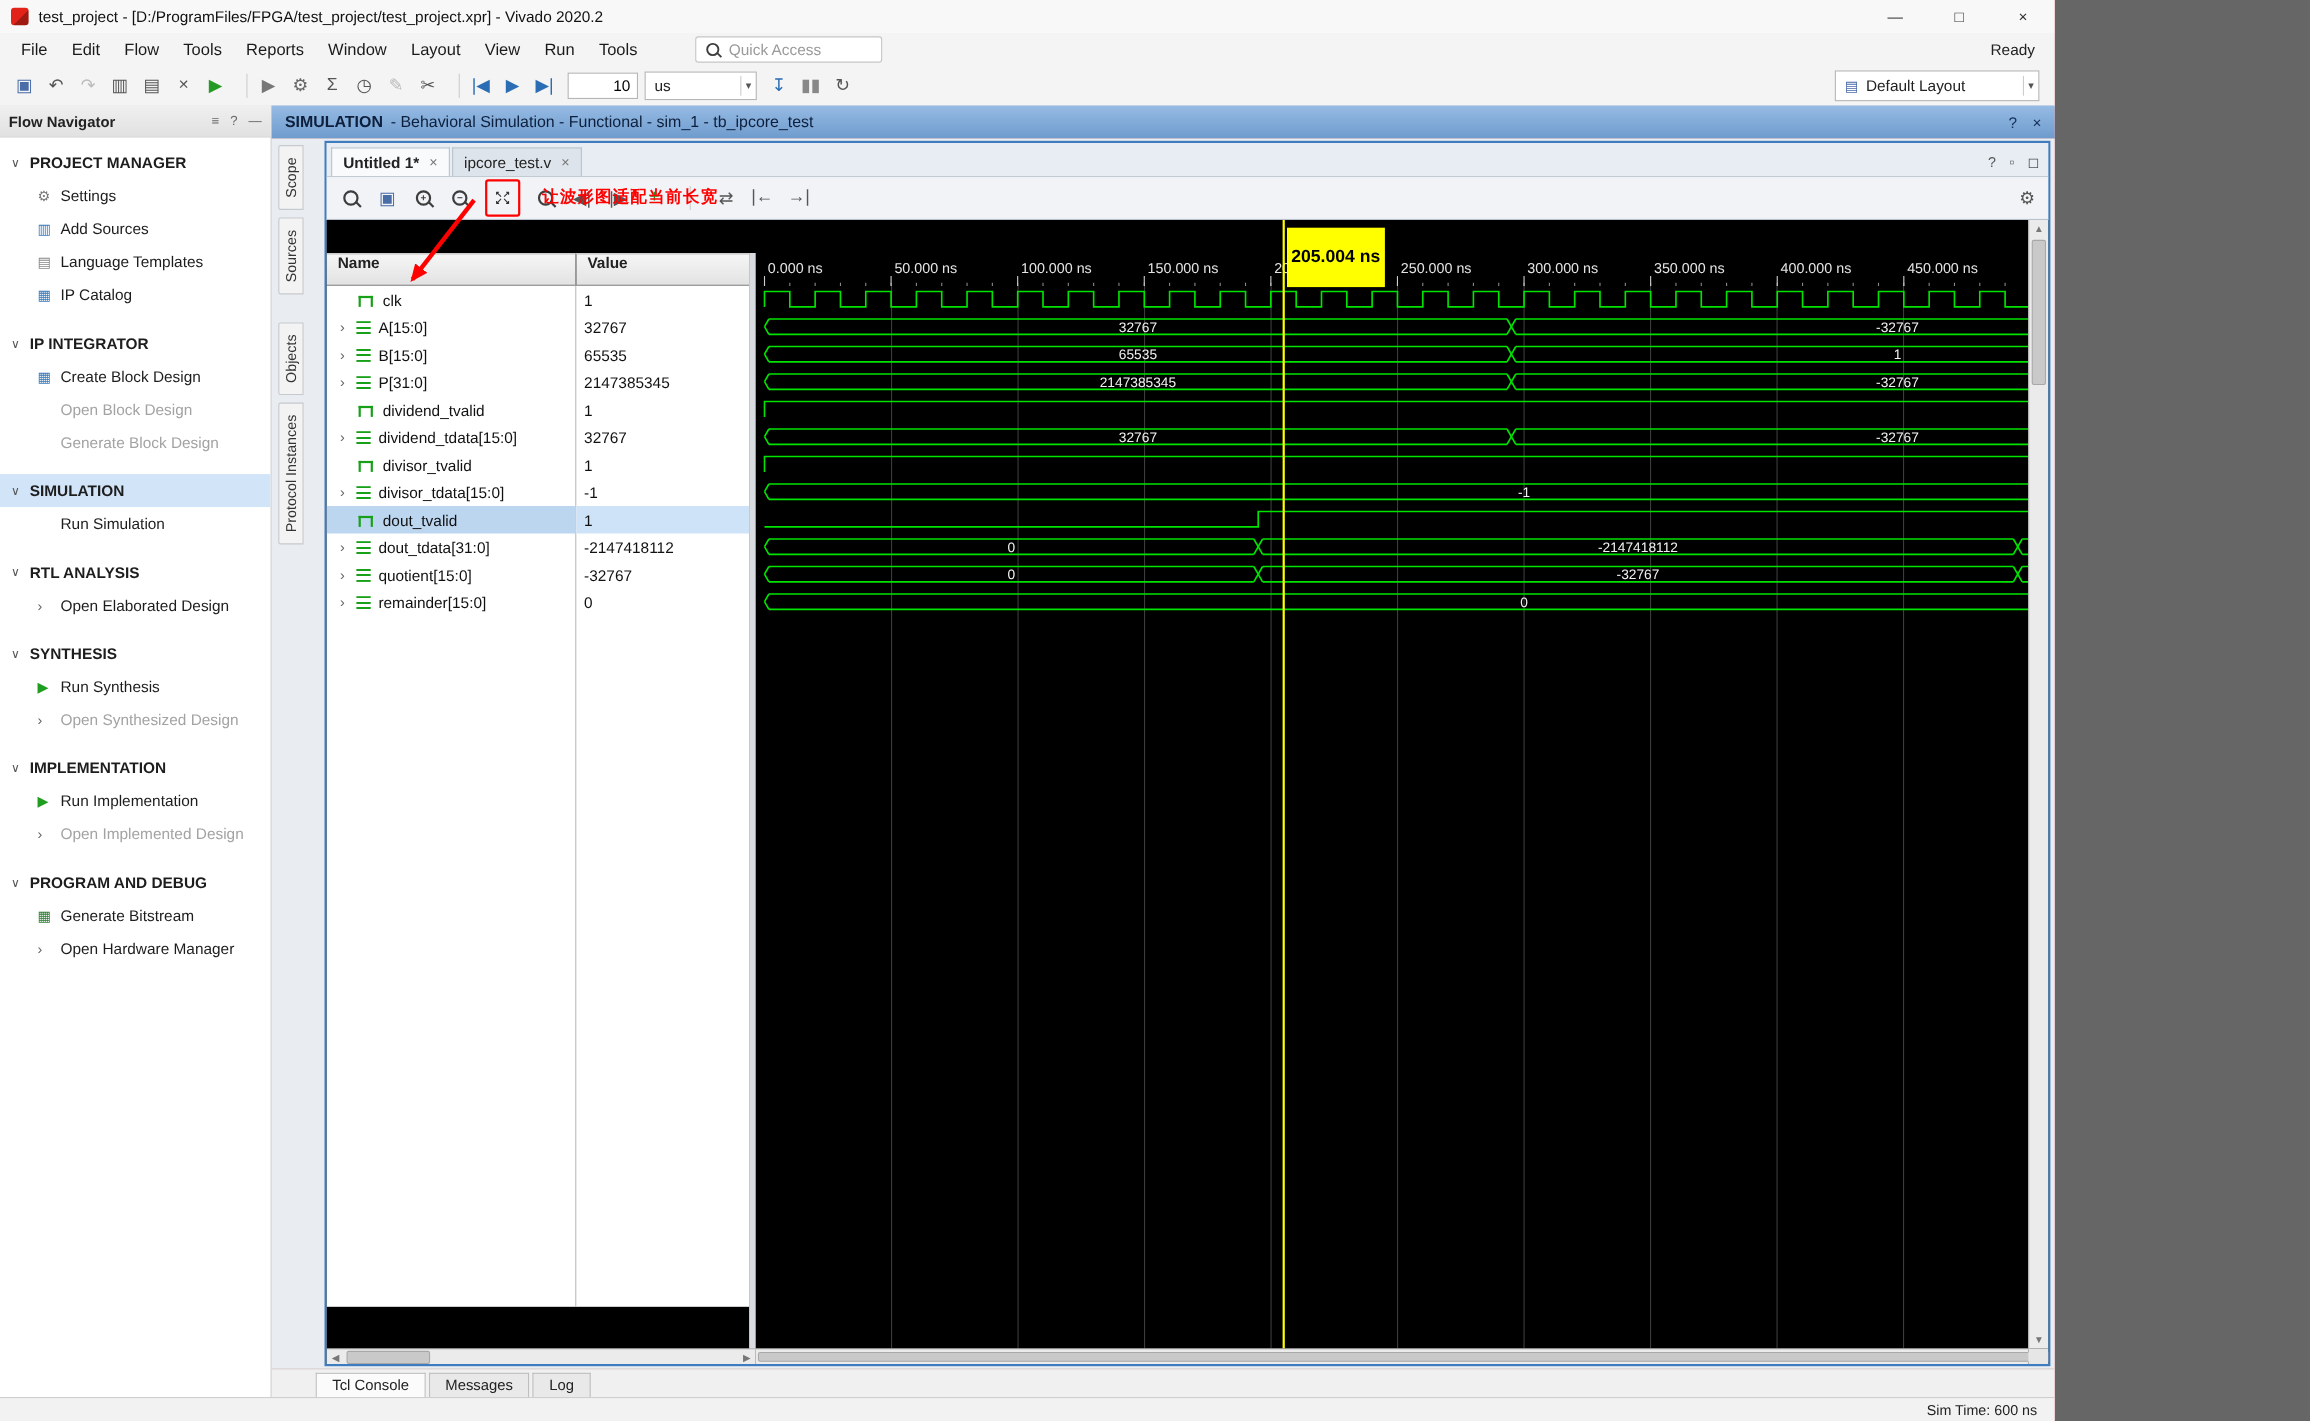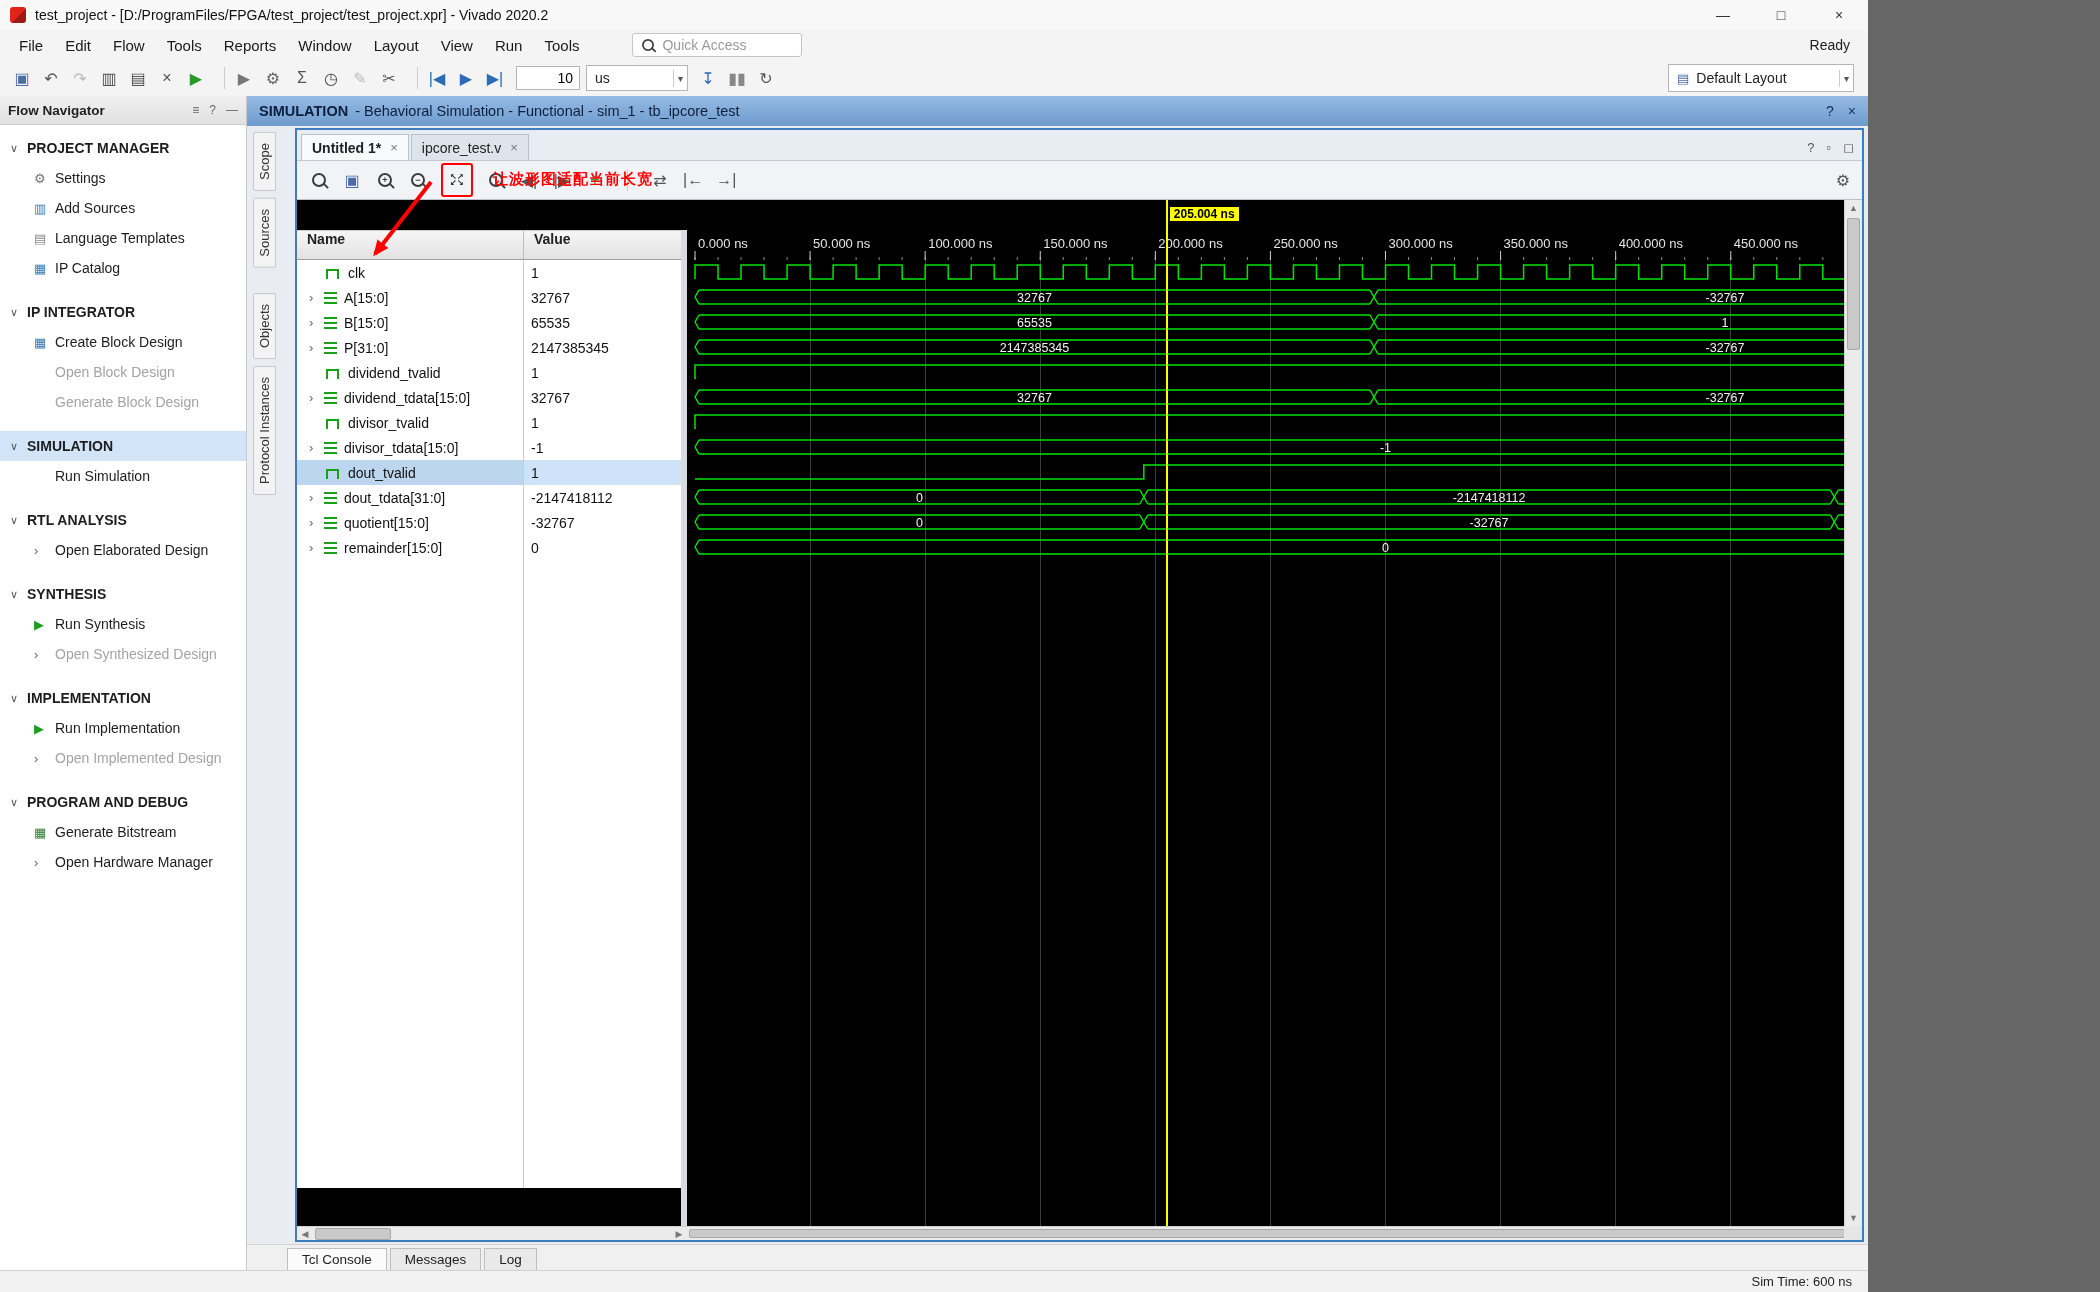--- a/index.html
+++ b/index.html
@@ -88,21 +88,21 @@
   .sig-icon.bit{width:9px;height:8px;border:2px solid #18a018;border-bottom:none;margin:3px 9px 0 2px;}
   .sig-label{white-space:nowrap;}
   .val-row{height:25px;display:flex;align-items:center;padding-left:7px;font-size:14px;color:#111;}
   .val-row.sel{background:#cfe3f8;}
 
   .wavecol{position:absolute;left:390px;top:0;right:18px;bottom:14px;overflow:hidden;}
   .axis{position:absolute;left:0;top:30px;}
   .rowsvg{position:absolute;left:0;top:60px;}
   .gline{position:absolute;top:60px;bottom:0;width:1px;background:#3c3c3c;}
   .wcursor{position:absolute;top:0;bottom:0;width:2px;background:#ffff00;z-index:5;}
-  .wcur-label{position:absolute;top:7px;background:#ffff00;color:#000;font-size:12px;font-weight:bold;padding:0 4px;z-index:6;white-space:nowrap;}
+  .wcur-label{position:absolute;top:7px;background:#ffff00;color:#000;font-size:16px;font-weight:bold;padding:18px 4px;z-index:6;white-space:nowrap;}
 
   .vscroll{position:absolute;right:0;top:0;width:18px;bottom:14px;background:#ebebeb;border-left:1px solid #d0d0d0;box-sizing:border-box;}
   .sb-a{display:flex;align-items:center;justify-content:center;color:#777;font-size:9px;width:100%;height:16px;}
   .vscroll .dn{position:absolute;bottom:0;left:0;}
   .vthumb{position:absolute;left:2px;right:2px;top:18px;height:130px;background:#c9c9c9;border:1px solid #a8a8a8;border-radius:2px;}
   .hscroll-left{position:absolute;left:0;bottom:0;width:390px;height:14px;background:#ebebeb;border-top:1px solid #d0d0d0;display:flex;align-items:center;box-sizing:border-box;}
   .hscroll-left .sb-a{width:16px;height:100%;}
   .hthumb-s{width:74px;height:10px;background:#c9c9c9;border:1px solid #a8a8a8;border-radius:2px;margin-left:2px;}
   .hscroll-left .last{margin-left:auto;}
   .hscroll-wave{position:absolute;left:390px;right:18px;bottom:0;height:14px;background:#ebebeb;border-top:1px solid #d0d0d0;box-sizing:border-box;}

